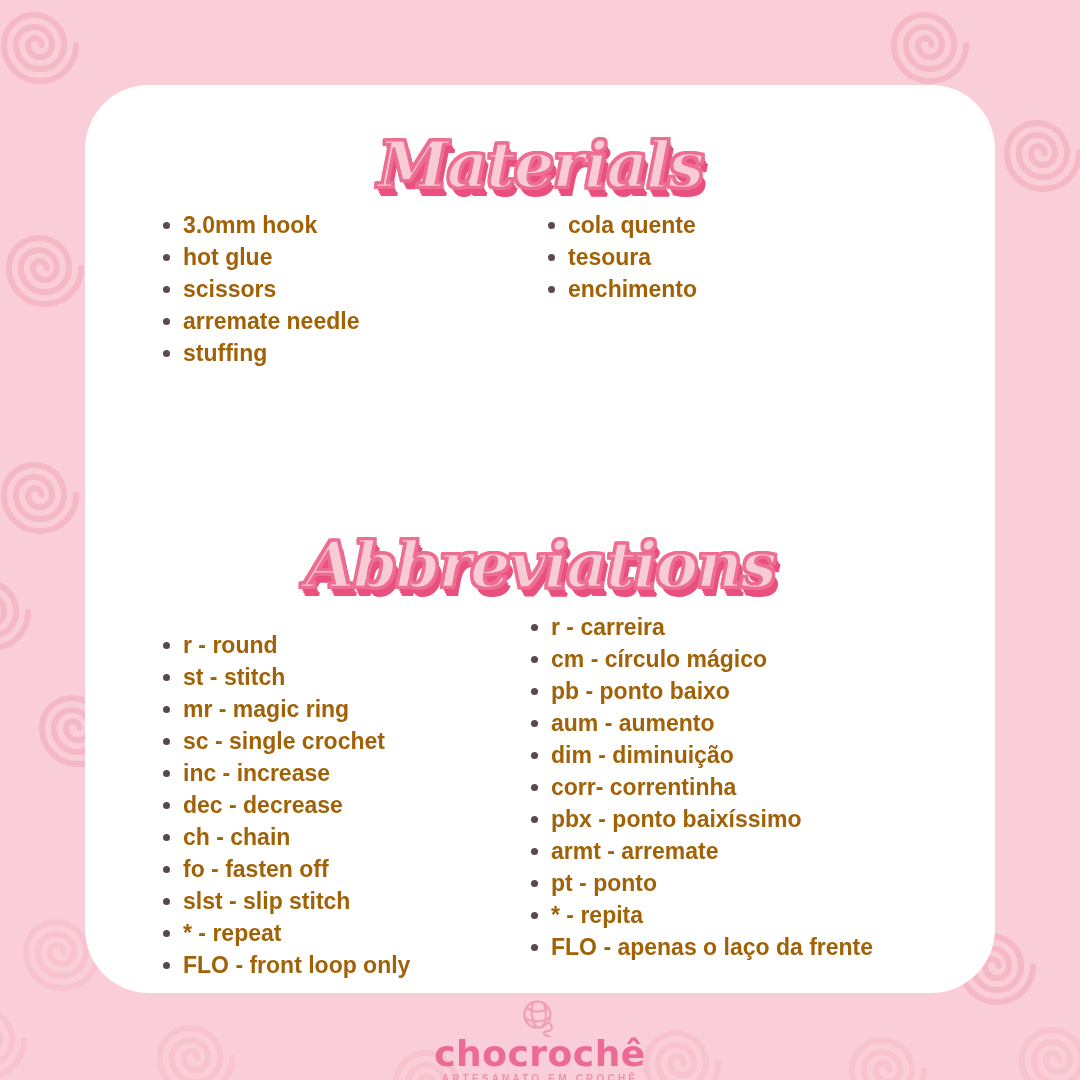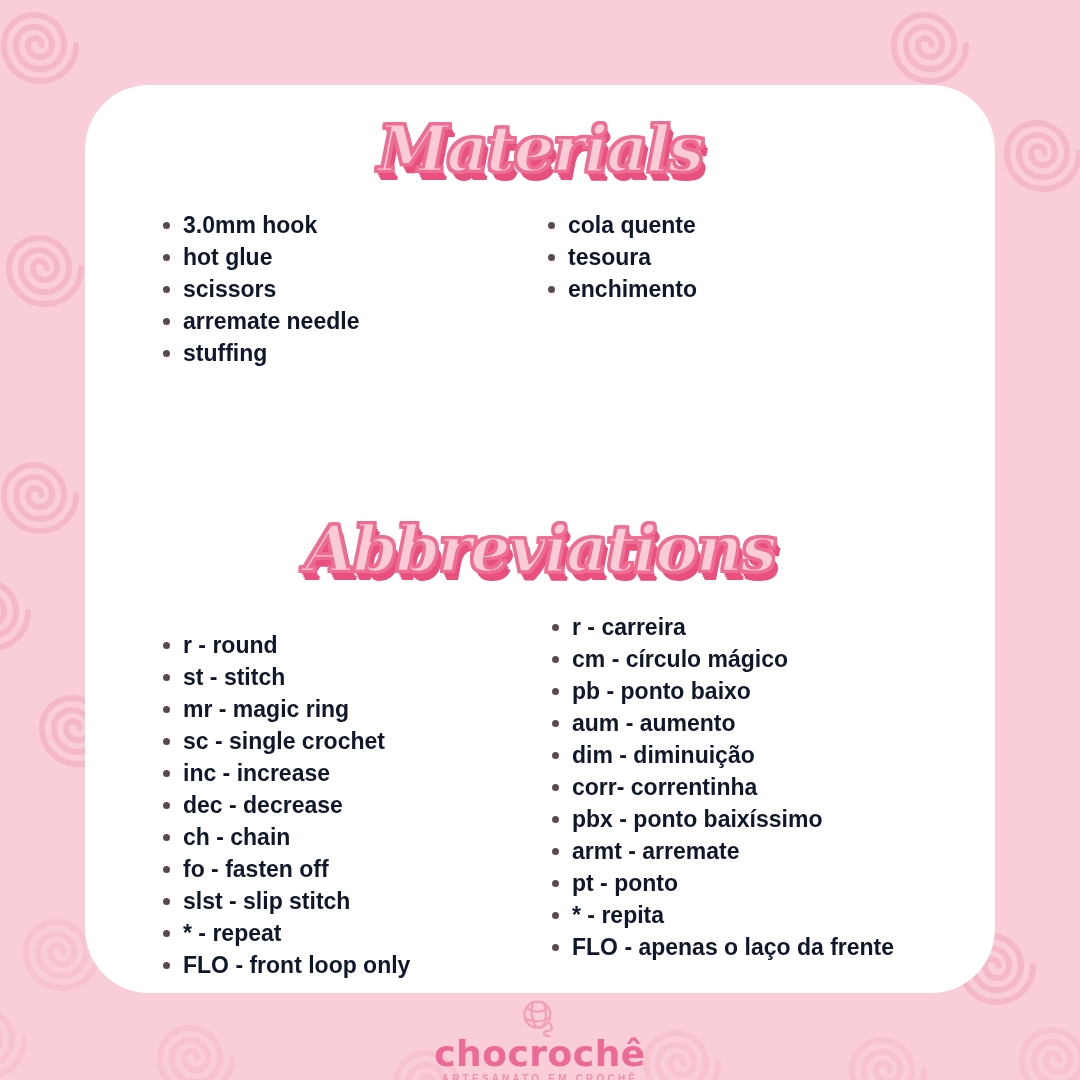--- a/index.html
+++ b/index.html
@@ -30,21 +30,21 @@
   .s15{left:639px;top:1020px;}
 
   
   .card{
     position:absolute;left:85px;top:85px;width:910px;height:908px;
     background:#ffffff;border-radius:64px;z-index:1;
   }
 
   
   .script-title{
-    position:absolute;left:0;right:0;margin:0;
+    position:absolute;left:0;right:0;margin:16px;
     text-align:center;
     font-family:"DejaVu Serif", serif;
     font-style:italic;font-weight:bold;
     font-size:64px;line-height:72px;
     letter-spacing:-2px;
     color:#f9cbd7;
     -webkit-text-stroke:2.5px #ee6d92;
     text-shadow:
       -2px 0 0 #ee6d92, 2px 0 0 #ee6d92, 0 -2px 0 #ee6d92, 0 2px 0 #ee6d92,
       -2px -2px 0 #ee6d92, 2px -2px 0 #ee6d92, -2px 2px 0 #ee6d92, 2px 2px 0 #ee6d92,
@@ -55,32 +55,32 @@
 
   
   .list{
     position:absolute;margin:0;padding:0;list-style:none;
   }
   .list li{
     position:relative;
     padding-left:23px;
     font-size:23px;line-height:32px;
     font-weight:bold;
-    color:#0f172a;
+    color:#a16207;
   }
   .list li::before{
     content:"";
     position:absolute;left:3px;top:13px;
     width:7px;height:7px;border-radius:50%;
     background:#5b4a4d;
   }
   .m-en{left:75px;top:124px;width:300px;}
   .m-pt{left:460px;top:124px;width:330px;}
   .a-en{left:75px;top:544px;width:360px;}
-  .a-pt{left:464px;top:526px;width:450px;}
+  .a-pt{left:443px;top:526px;width:450px;}
 
   
   .footer{position:absolute;left:0;right:0;top:998px;text-align:center;z-index:2;}
   .yarn-icon{display:block;margin:0 auto;}
   .brand{
     font-size:36px;font-weight:bold;color:#ec6a96;
     letter-spacing:.5px;line-height:32px;margin-top:-2px;
     font-family:"DejaVu Sans", sans-serif;
   }
   .tagline{

